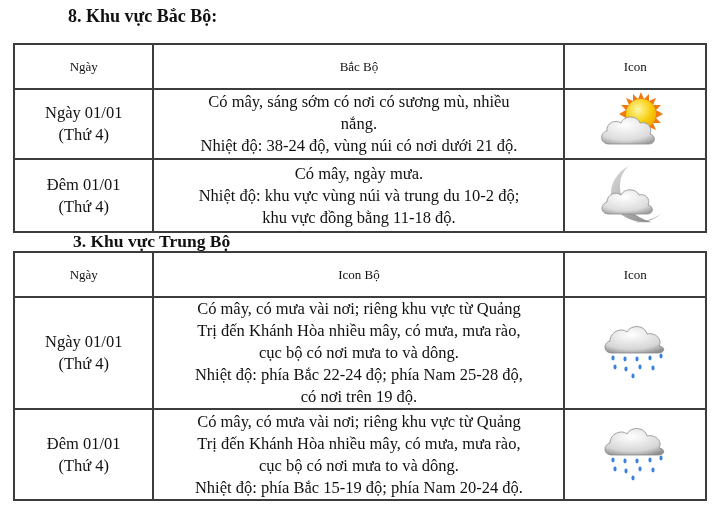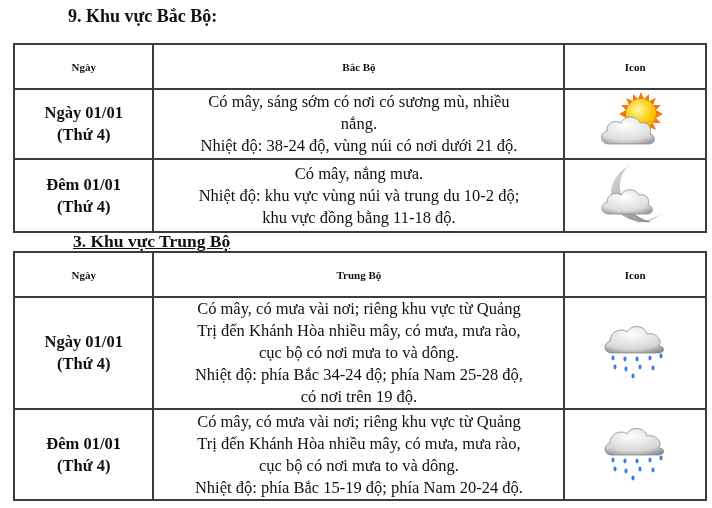--- a/index.html
+++ b/index.html
@@ -6,43 +6,43 @@
   body {
     width: 712px; height: 508px; position: relative; overflow: hidden;
     font-family: "Liberation Serif", "DejaVu Serif", serif;
     color: #111;
   }
   .heading {
     position: absolute; font-weight: bold; font-size: 18px; line-height: 20px;
     white-space: nowrap;
   }
   #h2 { left: 68px; top: 6px; }
-  #h3 { left: 73px; top: 231px; font-size: 17.5px; text-decoration: underline; }
+  #h3 { left: 73px; top: 231px; font-size: 17.5px; }
   table.wx {
     position: absolute; left: 13px; width: 694px;
     border-collapse: collapse; table-layout: fixed;
   }
   table.wx td, table.wx th {
     border: 2px solid #3c3c3c; text-align: center; vertical-align: middle;
     padding: 0 4px; font-size: 16.5px; line-height: 22px;
   }
-  table.wx th { font-weight: bold; font-size: 11px; }
-  table.wx td.day { font-weight: bold; }
+  table.wx th { font-weight: normal; font-size: 13px; }
+  table.wx td.day { font-weight: normal; }
   #t1 { top: 43px; }
   #t2 { top: 251px; }
   .c1 { width: 135px; }
   .c2 { width: 398px; }
   .c3 { width: 137px; }
   .line { display: block; }
   .icon { display: inline-block; width: 80px; height: 62px; }
 </style>
 </head>
 <body>
 
-<div id="h2" class="heading">9. Khu vực Bắc Bộ:</div>
+<div id="h2" class="heading">8. Khu vực Bắc Bộ:</div>
 
 <table id="t1" class="wx">
   <colgroup>
       <col class="c1">
       <col class="c2">
       <col class="c3">
     </colgroup>
   <tbody>
       <tr style="height:45px">
     <th>Ngày</th>
@@ -82,21 +82,21 @@
         </g>
       </svg>
     </td>
   </tr>
   <tr style="height:73px">
     <td class="day">
       <span class="line">Đêm 01/01</span>
       <span class="line">(Thứ 4)</span>
     </td>
     <td>
-      <span class="line">Có mây, nắng mưa.</span>
+      <span class="line">Có mây, ngày mưa.</span>
       <span class="line">Nhiệt độ: khu vực vùng núi và trung du 10-2 độ;</span>
       <span class="line">khu vực đồng bằng 11-18 độ.</span>
     </td>
     <td>
       <svg class="icon" viewBox="0 0 80 62">
         <defs>
           <linearGradient id="moonG" x1="0" y1="0" x2="1" y2="1">
             <stop offset="0" stop-color="#d8d8d8"></stop>
                 <stop offset="1" stop-color="#7c7c7c"></stop>
           </linearGradient>
@@ -121,33 +121,33 @@
 
 <table id="t2" class="wx">
   <colgroup>
       <col class="c1">
       <col class="c2">
       <col class="c3">
     </colgroup>
   <tbody>
       <tr style="height:45px">
     <th>Ngày</th>
-    <th>Trung Bộ</th>
+    <th>Icon Bộ</th>
     <th>Icon</th>
   </tr>
   <tr style="height:111px">
     <td class="day">
       <span class="line">Ngày 01/01</span>
       <span class="line">(Thứ 4)</span>
     </td>
     <td>
       <span class="line">Có mây, có mưa vài nơi; riêng khu vực từ Quảng</span>
       <span class="line">Trị đến Khánh Hòa nhiều mây, có mưa, mưa rào,</span>
       <span class="line">cục bộ có nơi mưa to và dông.</span>
-      <span class="line">Nhiệt độ: phía Bắc 34-24 độ; phía Nam 25-28 độ,</span>
+      <span class="line">Nhiệt độ: phía Bắc 22-24 độ; phía Nam 25-28 độ,</span>
       <span class="line">có nơi trên 19 độ.</span>
     </td>
     <td>
       <svg class="icon" viewBox="0 0 80 62">
         <defs>
           <radialGradient id="cloudG3" cx="0.45" cy="0.3" r="0.8">
             <stop offset="0" stop-color="#ffffff"></stop>
                 <stop offset="0.7" stop-color="#d6d6d6"></stop>
                 <stop offset="1" stop-color="#8a8a8a"></stop>
           </radialGradient>

